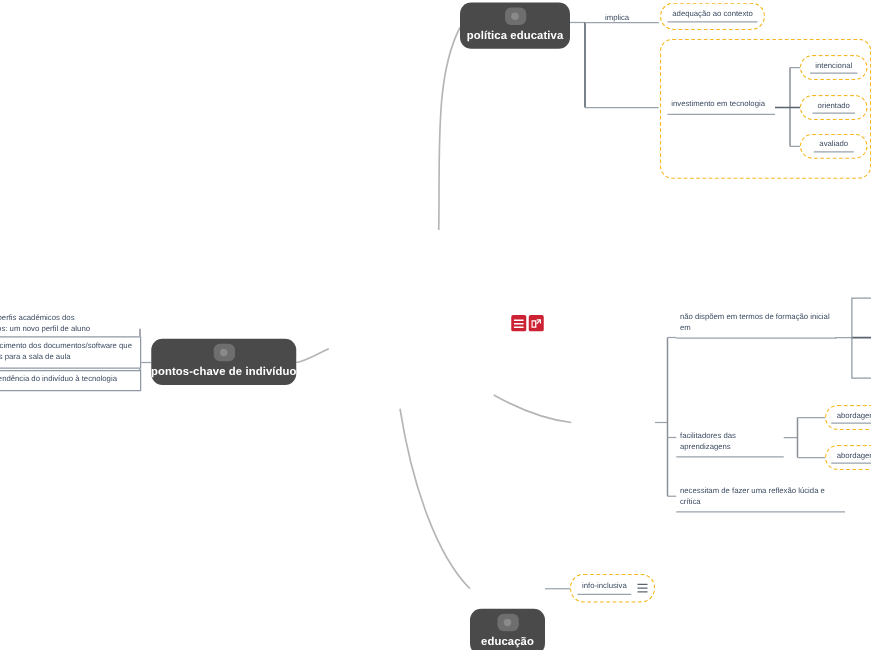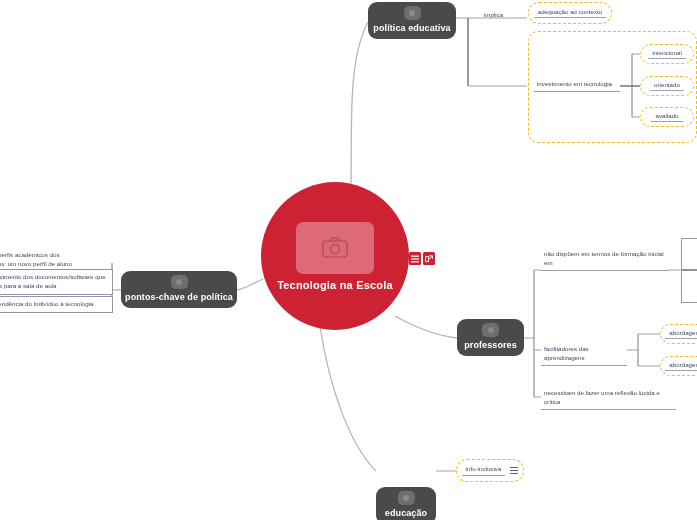--- a/index.html
+++ b/index.html
@@ -275,30 +275,20 @@
     <g fill="none" stroke="#9aa3ad" stroke-width="1">
       <path d="M 638 334 L 660 334"></path>
       <path d="M 638 366 L 660 366"></path>
     </g>
 
     <g fill="none" stroke="#9aa3ad" stroke-width="1">
       <path d="M 436 471 L 456 471"></path>
     </g>
   </svg>
 
-  <div class="root-node">
-    <div class="root-thumb">
-      <svg width="26" height="21" viewBox="0 0 26 21">
-        <rect x="1" y="4" width="24" height="16" rx="3" fill="none" stroke="#b05560" stroke-width="1.6"></rect>
-        <path d="M8 4 L10 1 L16 1 L18 4" fill="none" stroke="#b05560" stroke-width="1.6"></path>
-        <circle cx="13" cy="12" r="4.6" fill="none" stroke="#b05560" stroke-width="1.6"></circle>
-      </svg>
-    </div>
-    <div class="root-label">Tecnologia na Escola</div>
-  </div>
 
   <div class="icon-group">
     <div class="icon-chip">
       <svg width="8" height="8" viewBox="0 0 8 8">
         <rect x="0" y="0.6" width="8" height="1.2" fill="#ffffff"></rect>
         <rect x="0" y="3.4" width="8" height="1.2" fill="#ffffff"></rect>
         <rect x="0" y="6.2" width="8" height="1.2" fill="#ffffff"></rect>
       </svg>
     </div>
     <div class="icon-chip">
@@ -314,29 +304,23 @@
     <div class="topic-thumb">
         <span class="dot"></span>
       </div>
     <div class="topic-label">política educativa</div>
   </div>
 
   <div class="topic-node" id="node-pontos">
     <div class="topic-thumb">
         <span class="dot"></span>
       </div>
-    <div class="topic-label">pontos-chave de política</div>
-  </div>
-
-  <div class="topic-node" id="node-professores">
-    <div class="topic-thumb">
-        <span class="dot"></span>
-      </div>
-    <div class="topic-label">professores</div>
-  </div>
+    <div class="topic-label">pontos-chave de indivíduo</div>
+  </div>
+
 
   <div class="topic-node" id="node-educacao">
     <div class="topic-thumb">
         <span class="dot"></span>
       </div>
     <div class="topic-label">educação</div>
   </div>
 
   <div class="leaf-text" style="left:481px; top:10px;">implica</div>
 

